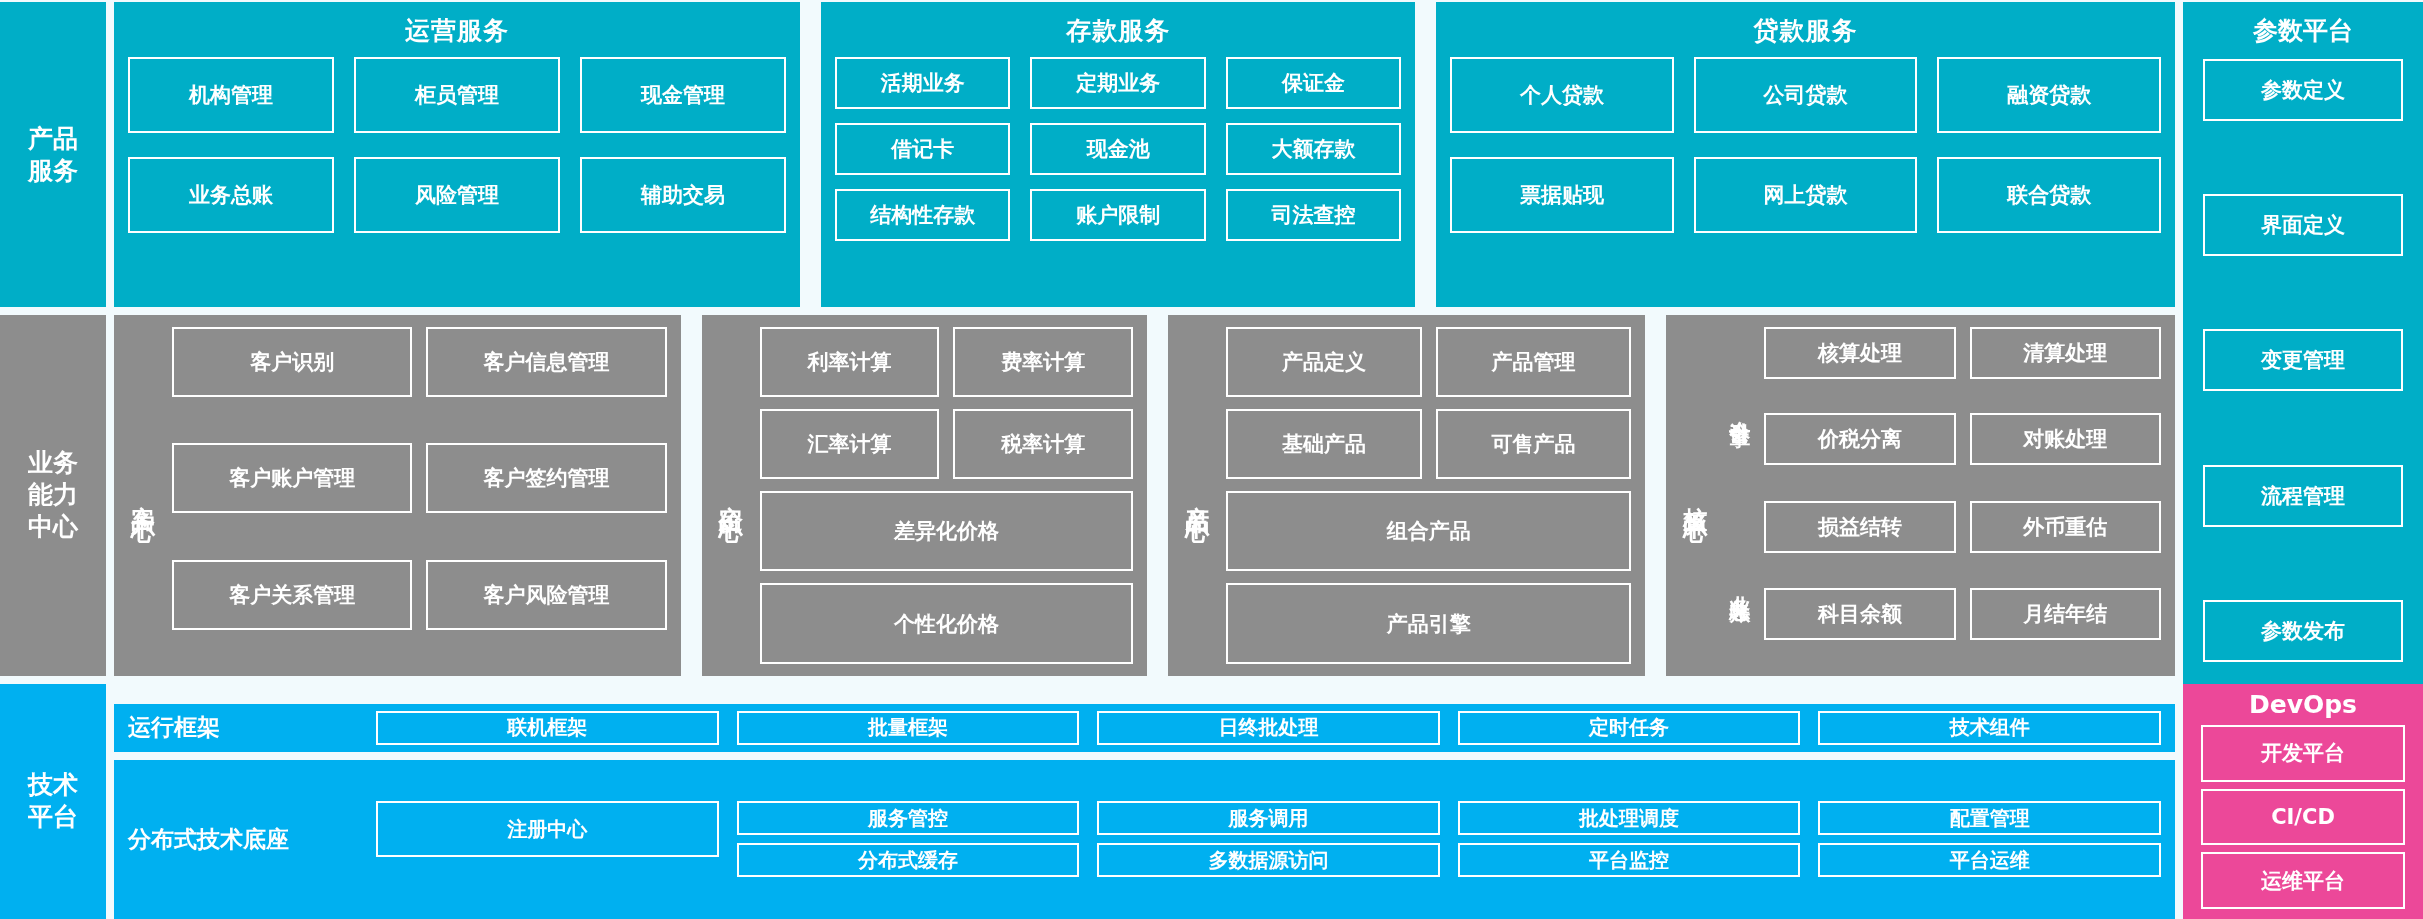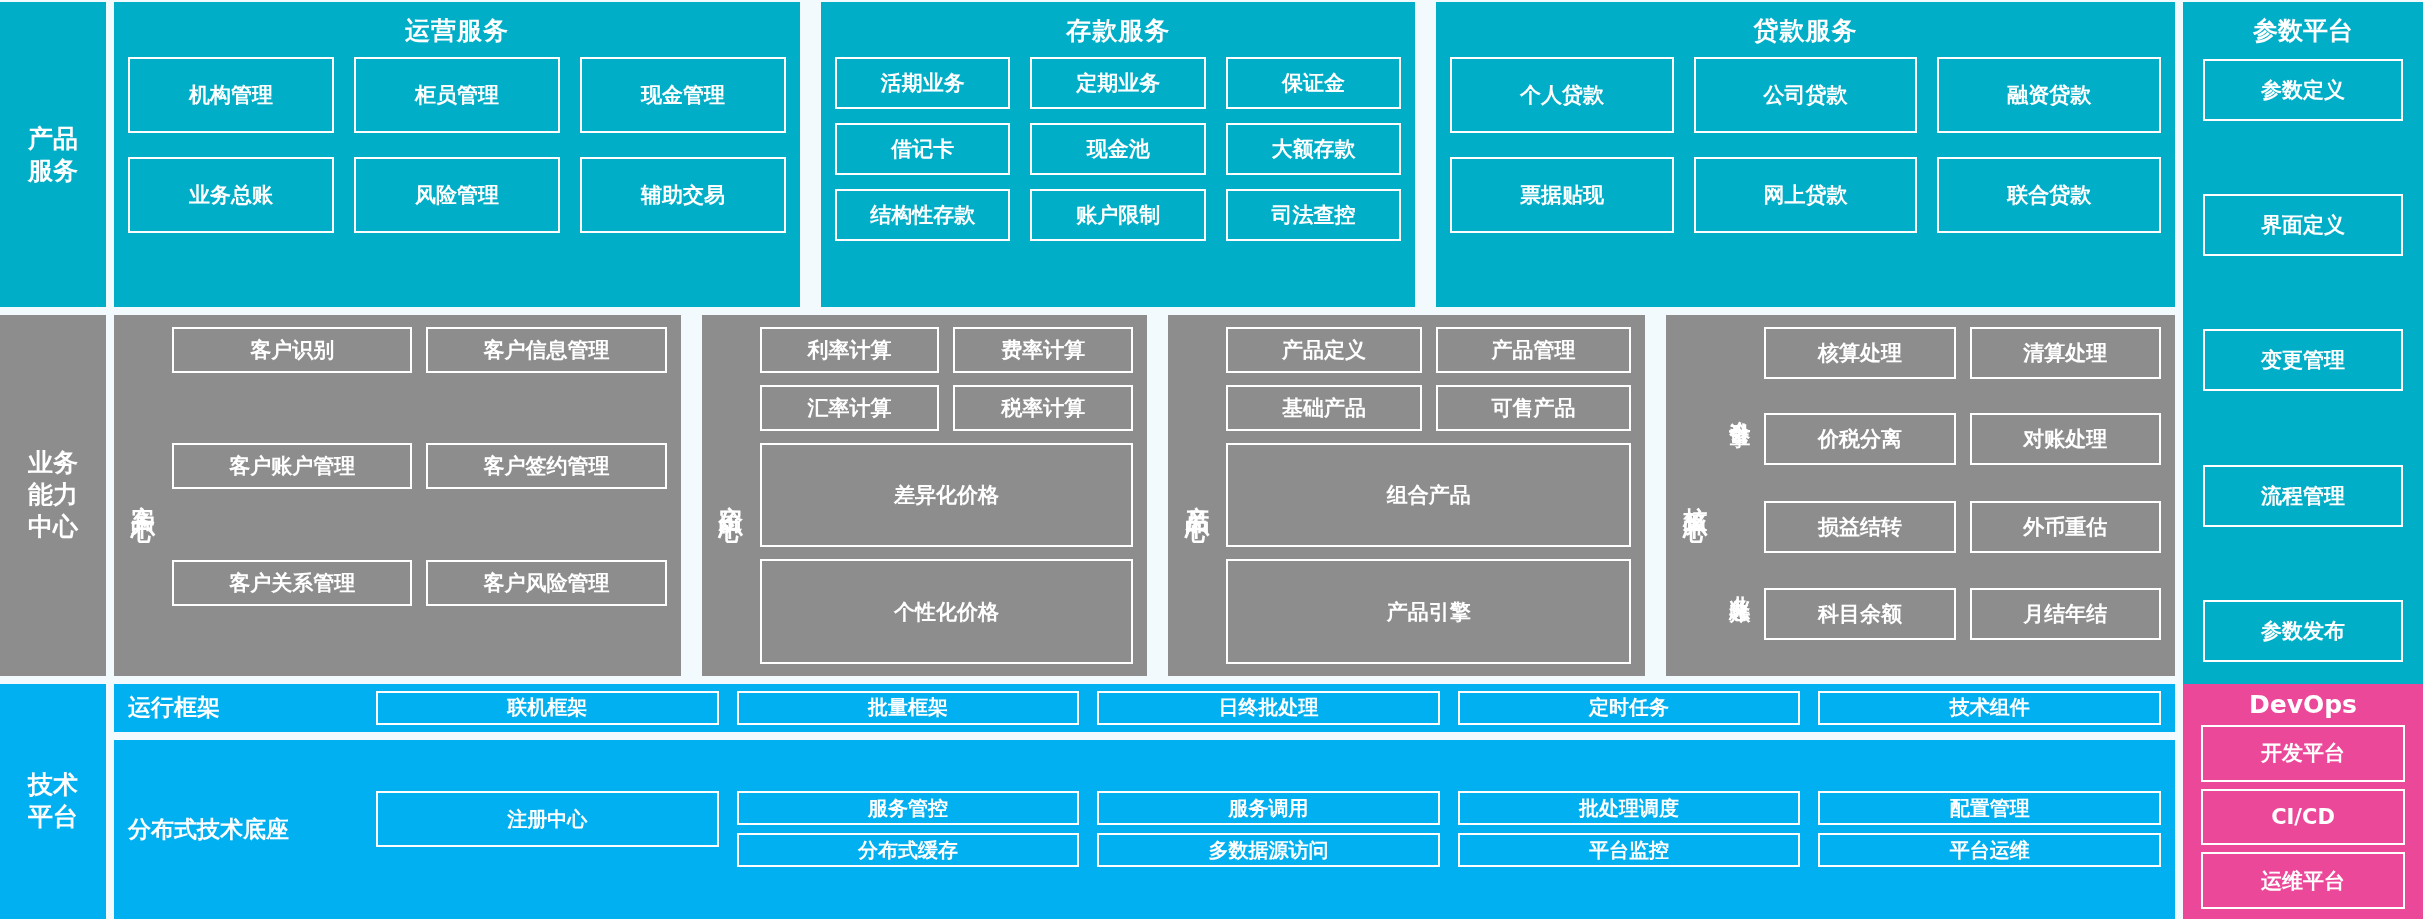--- a/index.html
+++ b/index.html
@@ -101,21 +101,21 @@
     font-weight: bold;
     display: flex;
     align-items: center;
     justify-content: center;
     writing-mode: vertical-rl;
     letter-spacing: 4px;
     line-height: 1;
   }
   .ctr-body { flex: 1 1 auto; display: flex; flex-direction: column; gap: 12px; min-width: 0; }
   .ctr-grid2 { display: grid; grid-template-columns: 1fr 1fr; gap: 12px 14px; }
-  .ctr-grid2 > .cell { height: 46px; }
+  .ctr-grid2 > .cell { height: 70px; }
   .ctr-wide { height: 50px; }
 
   
   .acct-group { display: flex; gap: 10px; flex: 1 1 auto; }
   .acct-sublabel {
     flex: 0 0 30px;
     color: #fff;
     font-size: 21px;
     font-weight: bold;
     writing-mode: vertical-rl;
@@ -131,21 +131,21 @@
   
   .tech { flex: 1 1 auto; display: flex; flex-direction: column; gap: 8px; min-width: 0; }
   .tech-strip {
     background: #00b0f0;
     display: flex;
     align-items: center;
     padding: 8px 14px;
     gap: 18px;
     min-width: 0;
   }
-  .tech-strip.s1 { height: 48px; }
+  .tech-strip.s1 { height: 48px; margin-top: 20px; }
   .tech-strip.s2 { flex: 1 1 auto; }
   .tech-name {
     flex: 0 0 auto;
     color: #fff;
     font-size: 23px;
     font-weight: bold;
     width: 230px;
     white-space: nowrap;
   }
   .tech-items { flex: 1 1 auto; display: flex; gap: 18px; min-width: 0; }

